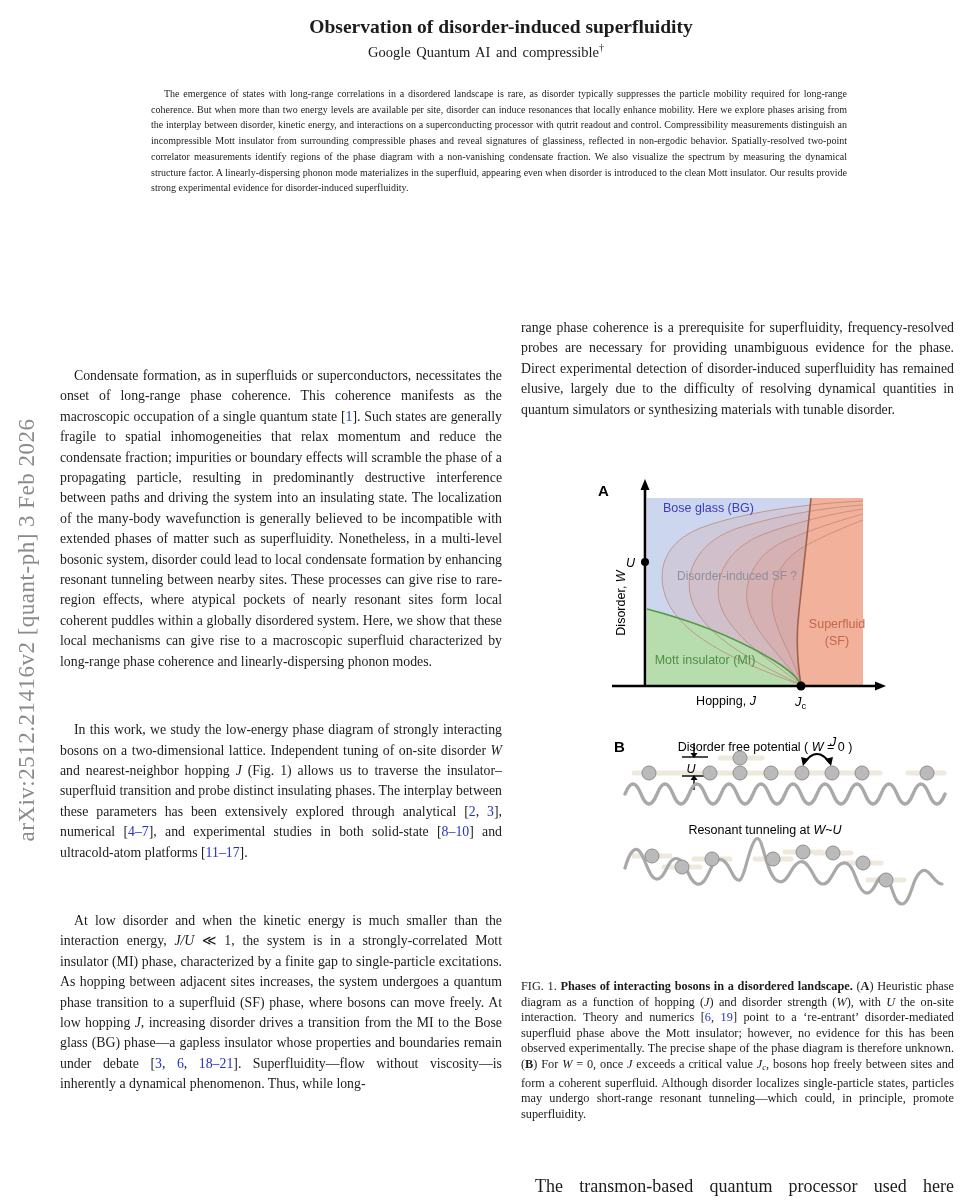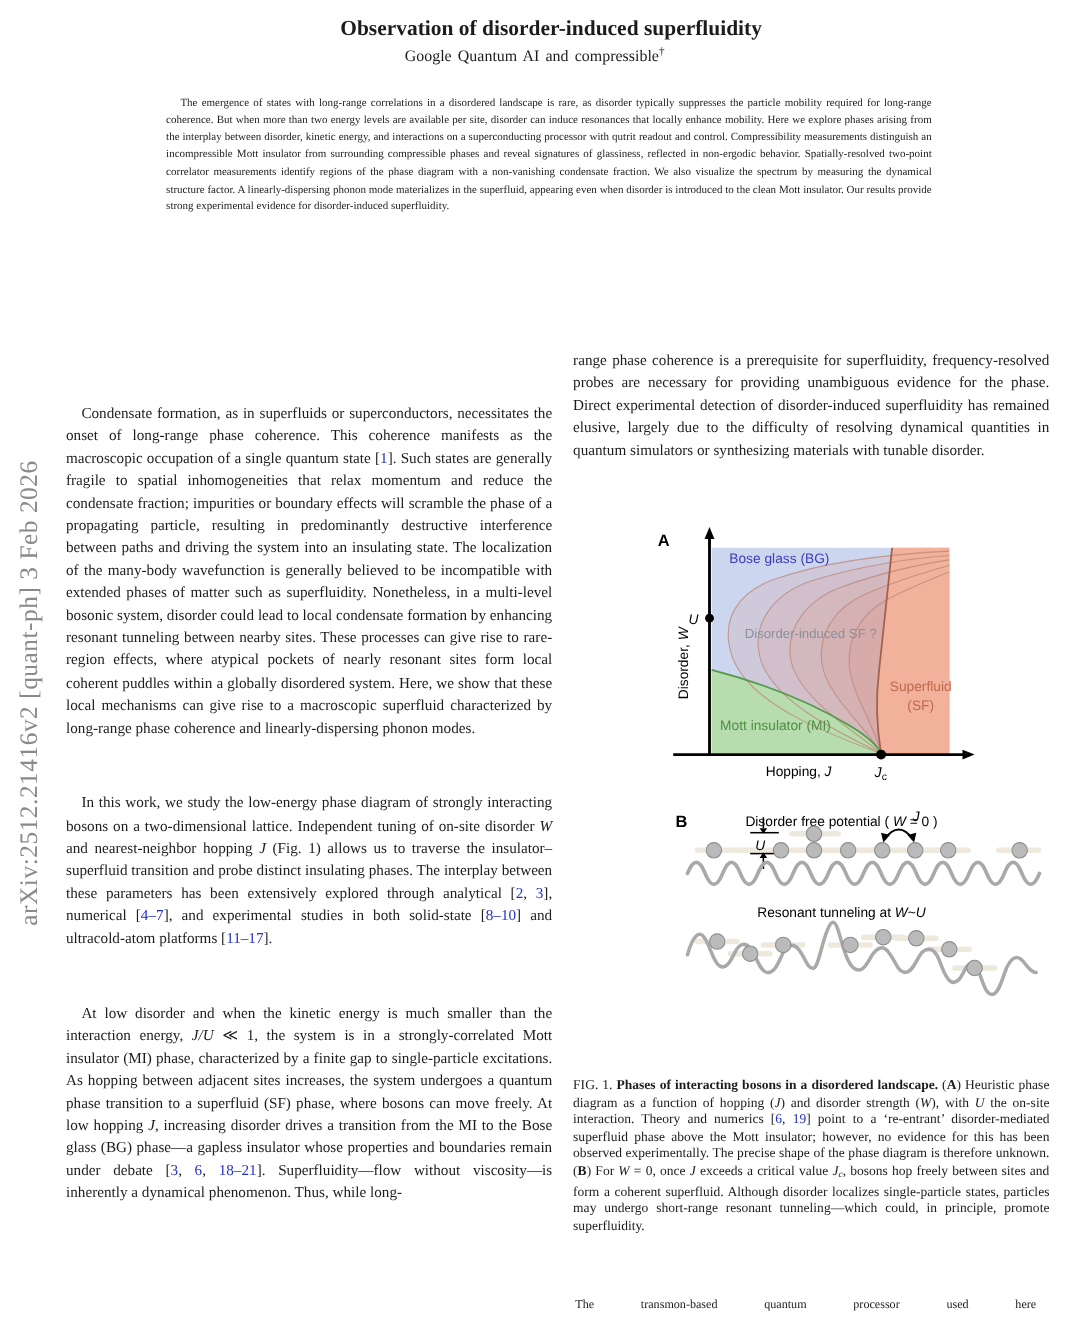--- a/index.html
+++ b/index.html
@@ -15,21 +15,21 @@
             text-align:justify;text-indent:13px;}
   .col{position:absolute;top:318px;font-size:13.8px;line-height:20.4px;text-align:justify;}
   .col-left{left:60px;width:442px;}
   .para{margin:0 0 9px 0;}
   .indent{text-indent:14px;margin-top:48px;}
   .rc-para1{position:absolute;left:521px;top:318px;width:433px;font-size:13.8px;line-height:20.4px;
             text-align:justify;}
   .figure{position:absolute;left:530px;top:476px;}
   .caption{position:absolute;left:521px;top:936px;width:433px;font-size:12.3px;line-height:15.6px;
            text-align:justify;margin-top:43px;}
-  .rc-para2{position:absolute;left:509px;top:1176px;width:433px;font-size:11px;line-height:20.4px;
+  .rc-para2{position:absolute;left:521px;top:1176px;width:433px;font-size:18px;line-height:20.4px;
             text-align:justify;text-align-last:justify;text-indent:14px;}
   .seg-p{}
   .seg-i{font-style:italic;}
   .seg-b{font-weight:bold;}
   .seg-l{color:#2531c4;}
   .seg-sub{font-style:italic;font-size:.7em;vertical-align:-0.25em;}
   sup{font-size:.7em;}
   .figtext{font-family:"Liberation Sans","DejaVu Sans",sans-serif;}
 </style>
 </head>

